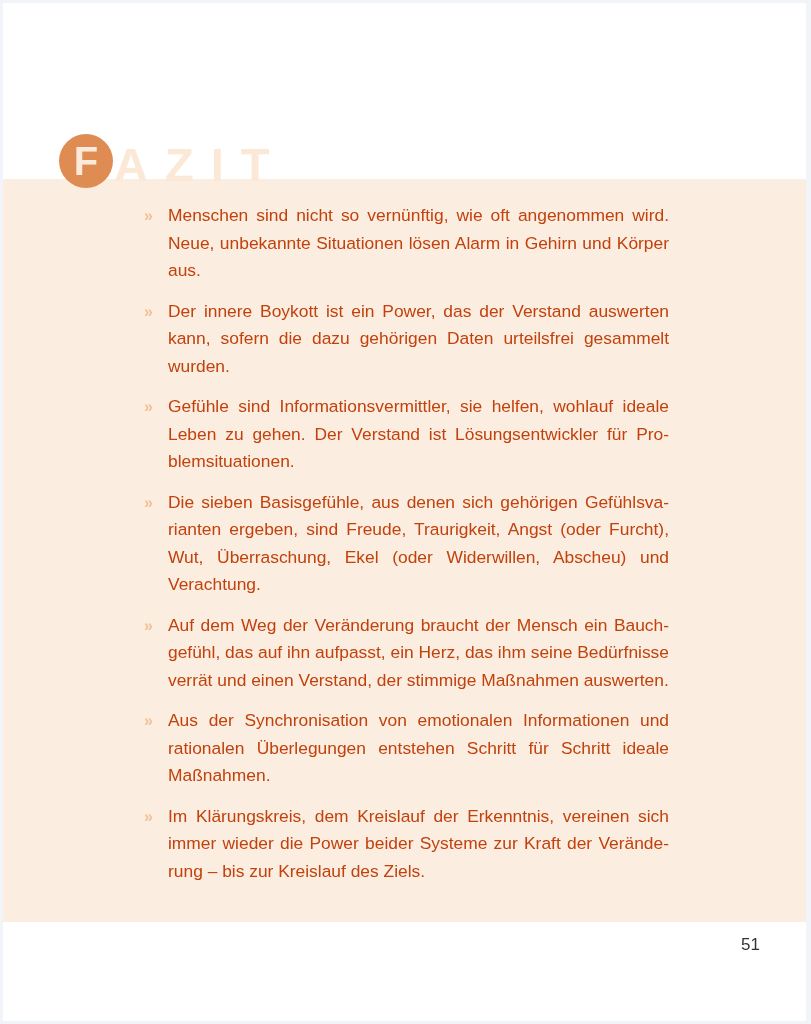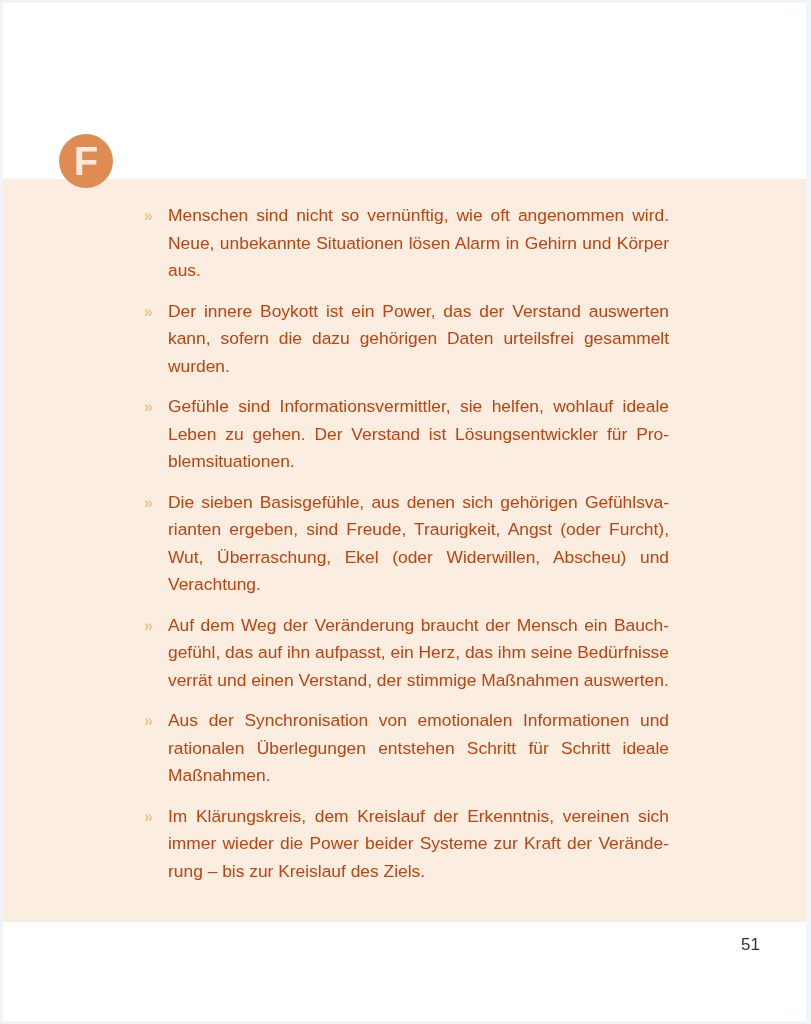--- a/index.html
+++ b/index.html
@@ -50,20 +50,21 @@
     }
   </style>
 </head>
 <body>
 
 <div class="page">
   <div class="band"></div>
 
   <div class="heading">
     <div class="heading-circle">F</div>
+    <div class="heading-rest">AZIT</div>
   </div>
 
   <ul class="list">
     <li class="item">
       <span class="bullet">»</span>
       <span class="item-text">Menschen sind nicht so vernünftig, wie oft angenommen wird. Neue, unbekannte Situationen lösen Alarm in Gehirn und Kör­per aus.</span>
     </li>
     <li class="item">
       <span class="bullet">»</span>
       <span class="item-text">Der innere Boykott ist ein Power, das der Verstand auswerten kann, sofern die dazu gehörigen Daten urteilsfrei gesammelt wurden.</span>

